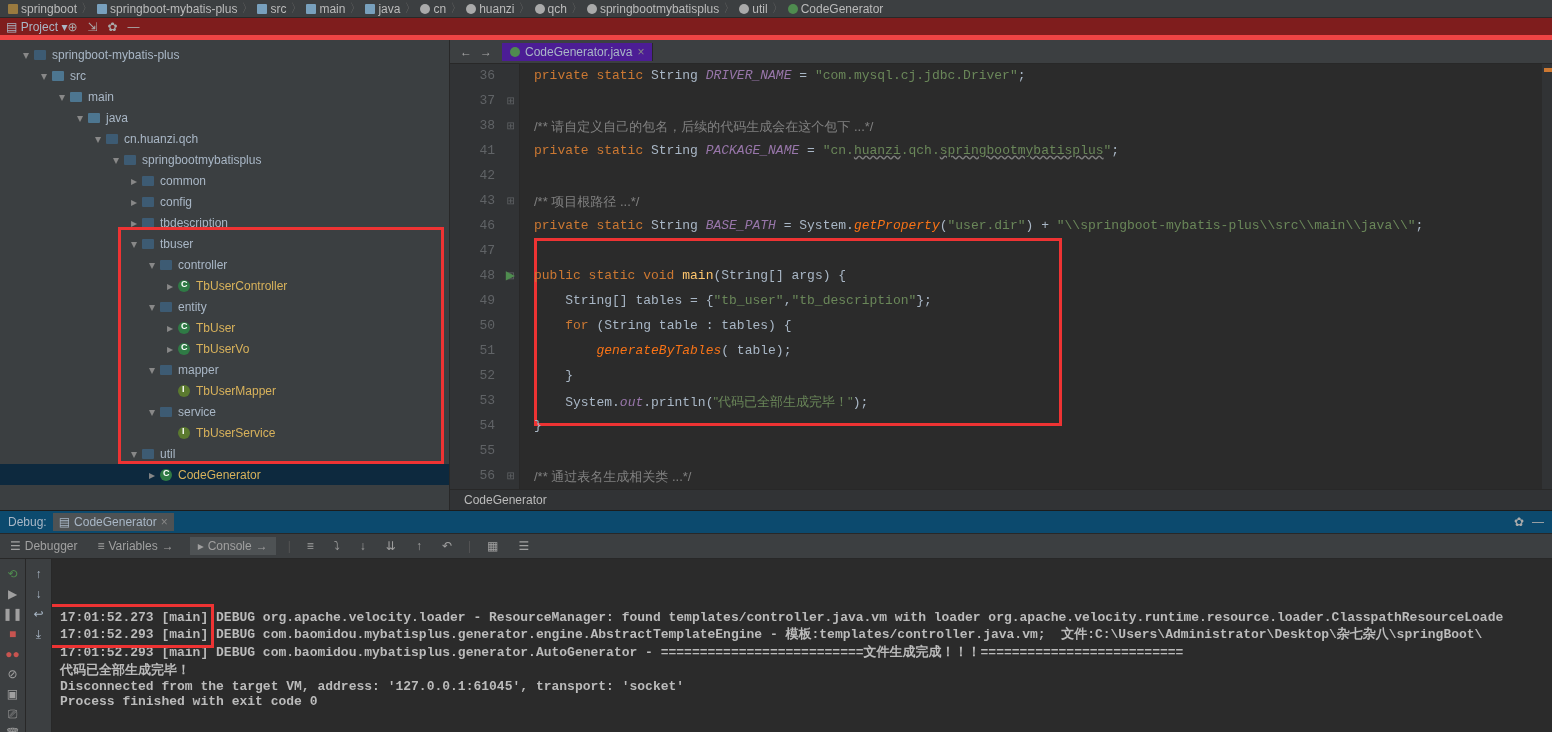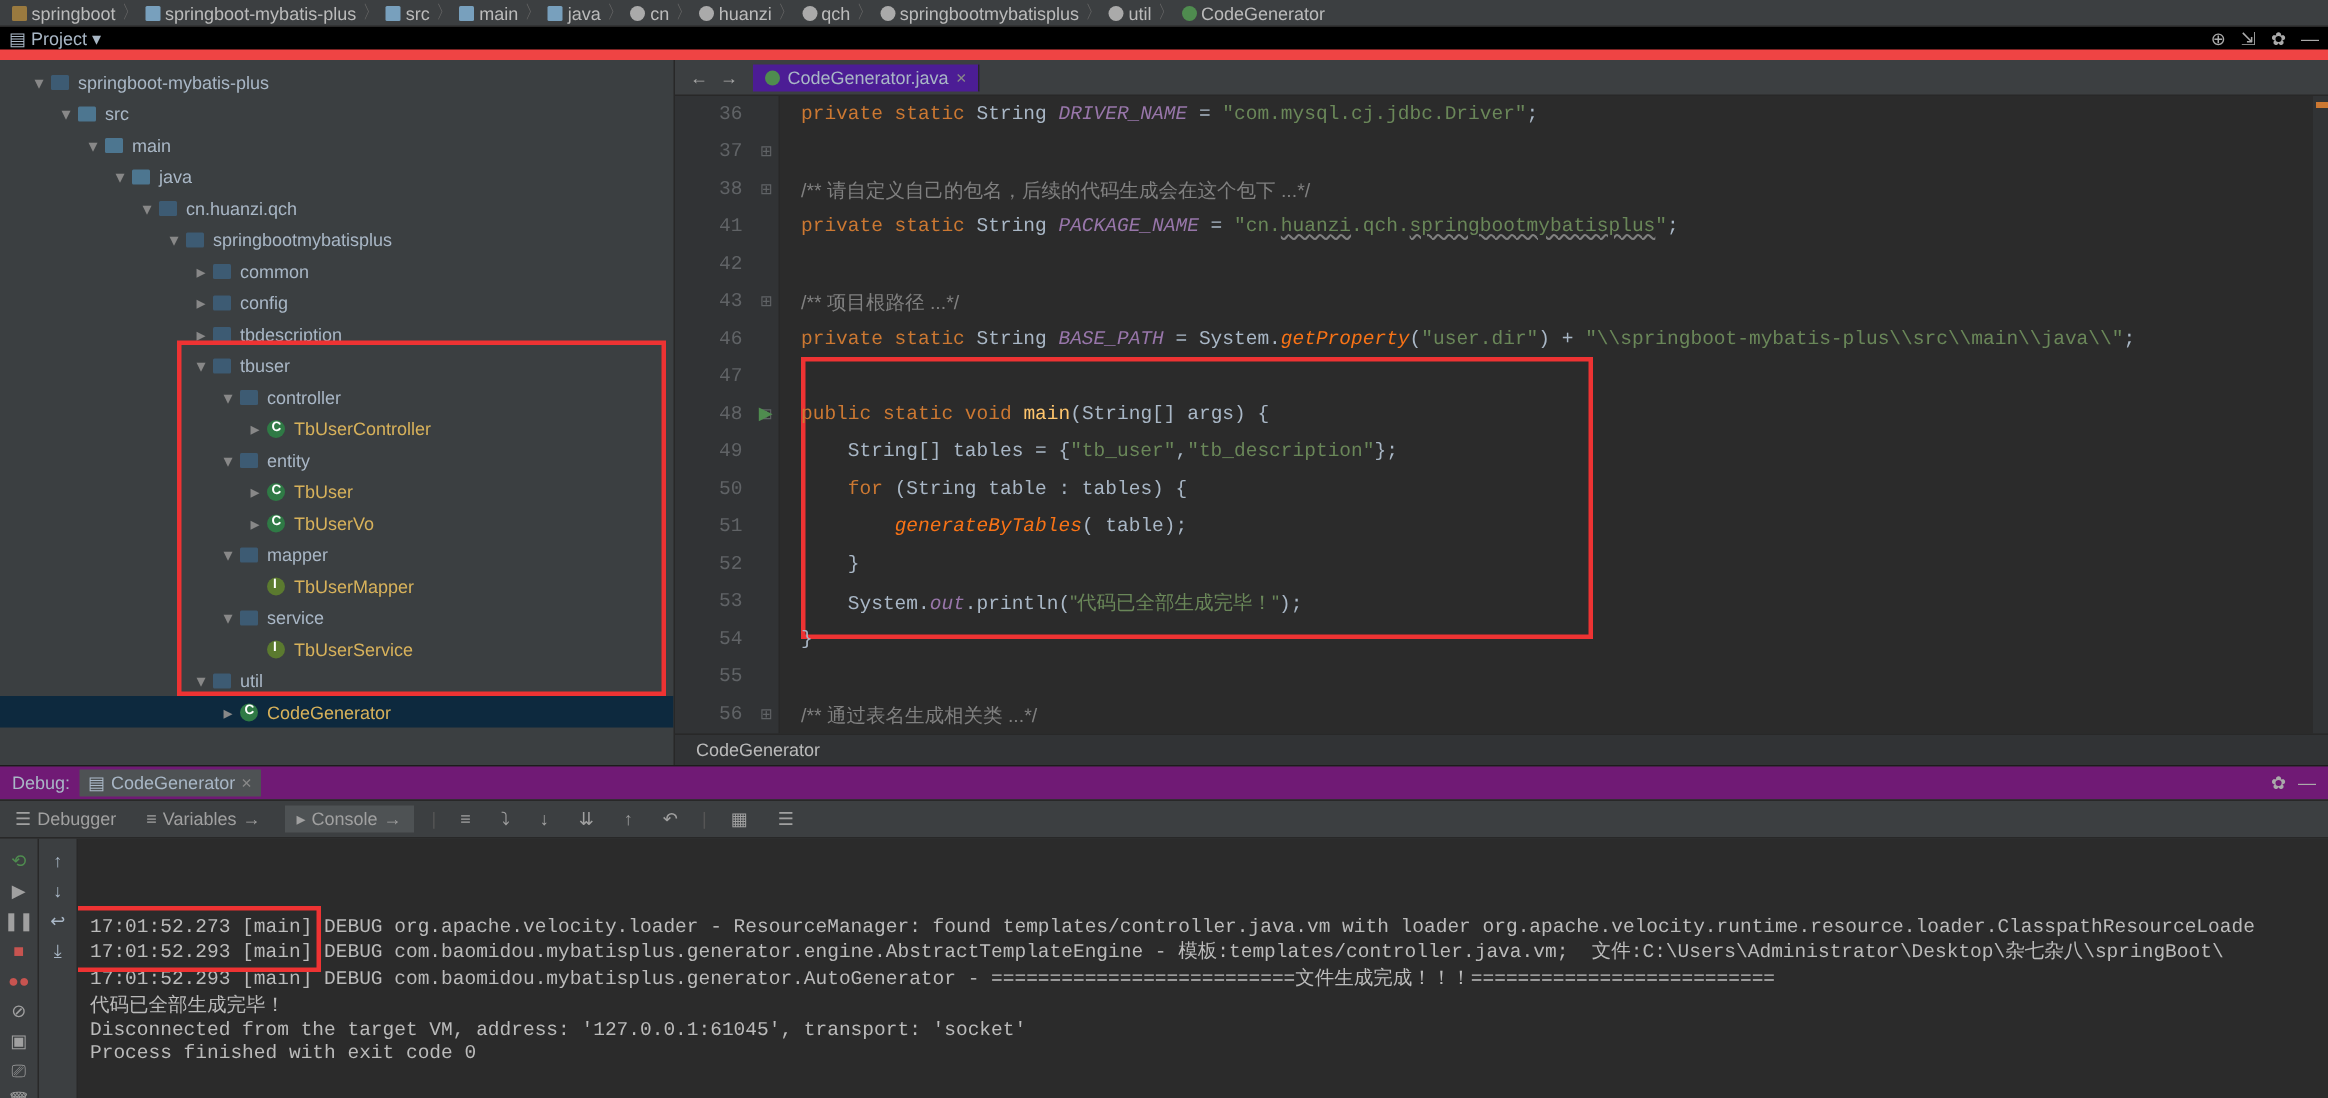--- a/index.html
+++ b/index.html
@@ -30,25 +30,25 @@
       gap: 3px;
     }
     .breadcrumb-sep { color: #666; }
     .bc-icon-folder { width:10px; height:10px; background:#9a7a3f; border-radius:1px; display:inline-block;}
     .bc-icon-folder-b { width:10px; height:10px; background:#78a0bd; border-radius:1px; display:inline-block;}
     .bc-icon-pkg { width:10px; height:10px; background:#aaa; border-radius:50%; display:inline-block;}
     .bc-icon-class { width:10px; height:10px; background:#4f8c4f; border-radius:50%; display:inline-block;}
     .project-bar {
       display: flex;
       align-items: center;
-      background: #000000;
+      background: #7f1d1d;
       padding: 2px 6px;
       height: 22px;
-      border-bottom: 7px solid #ef4444;
-      justify-content: space-between;
+      border-bottom: 5px solid #ef4444;
+      justify-content: flex-start;
     }
     .project-label { display:flex; align-items:center; gap:4px; }
     .project-right-icons { display:flex; align-items:center; gap:10px; color:#aaa; }
     .main-area {
       display: flex;
       flex: 1;
       overflow: hidden;
     }
     .project-panel {
       width: 450px;
@@ -197,21 +197,21 @@
       height: 222px;
       background: #2b2b2b;
       display:flex;
       flex-direction:column;
       border-top: 1px solid #1c1c1c;
     }
     .debug-header {
       display:flex;
       align-items:center;
       justify-content:space-between;
-      background:#701a75;
+      background:#0c4a6e;
       padding: 2px 8px;
       height: 22px;
     }
     .debug-title { display:flex; align-items:center; gap:6px; }
     .debug-tab {
       display:flex;align-items:center;gap:4px;
       background:#4e5254; padding:2px 6px;
     }
     .debug-x {color:#888;}
     .debug-toolbar {
@@ -252,20 +252,21 @@
     }
     .console-text {
       flex:1;
       font-family: "Consolas","Courier New",monospace;
       font-size: 13px;
       padding: 6px 8px;
       color: #bbbbbb;
       position:relative;
       white-space: pre;
       overflow:hidden;
+      font-weight:bold;
     }
     .proj-sel {
       background: #0d293e;
     }
   </style>
 </head>
 <body>
 
 <div class="breadcrumb">
   <span class="breadcrumb-item">

